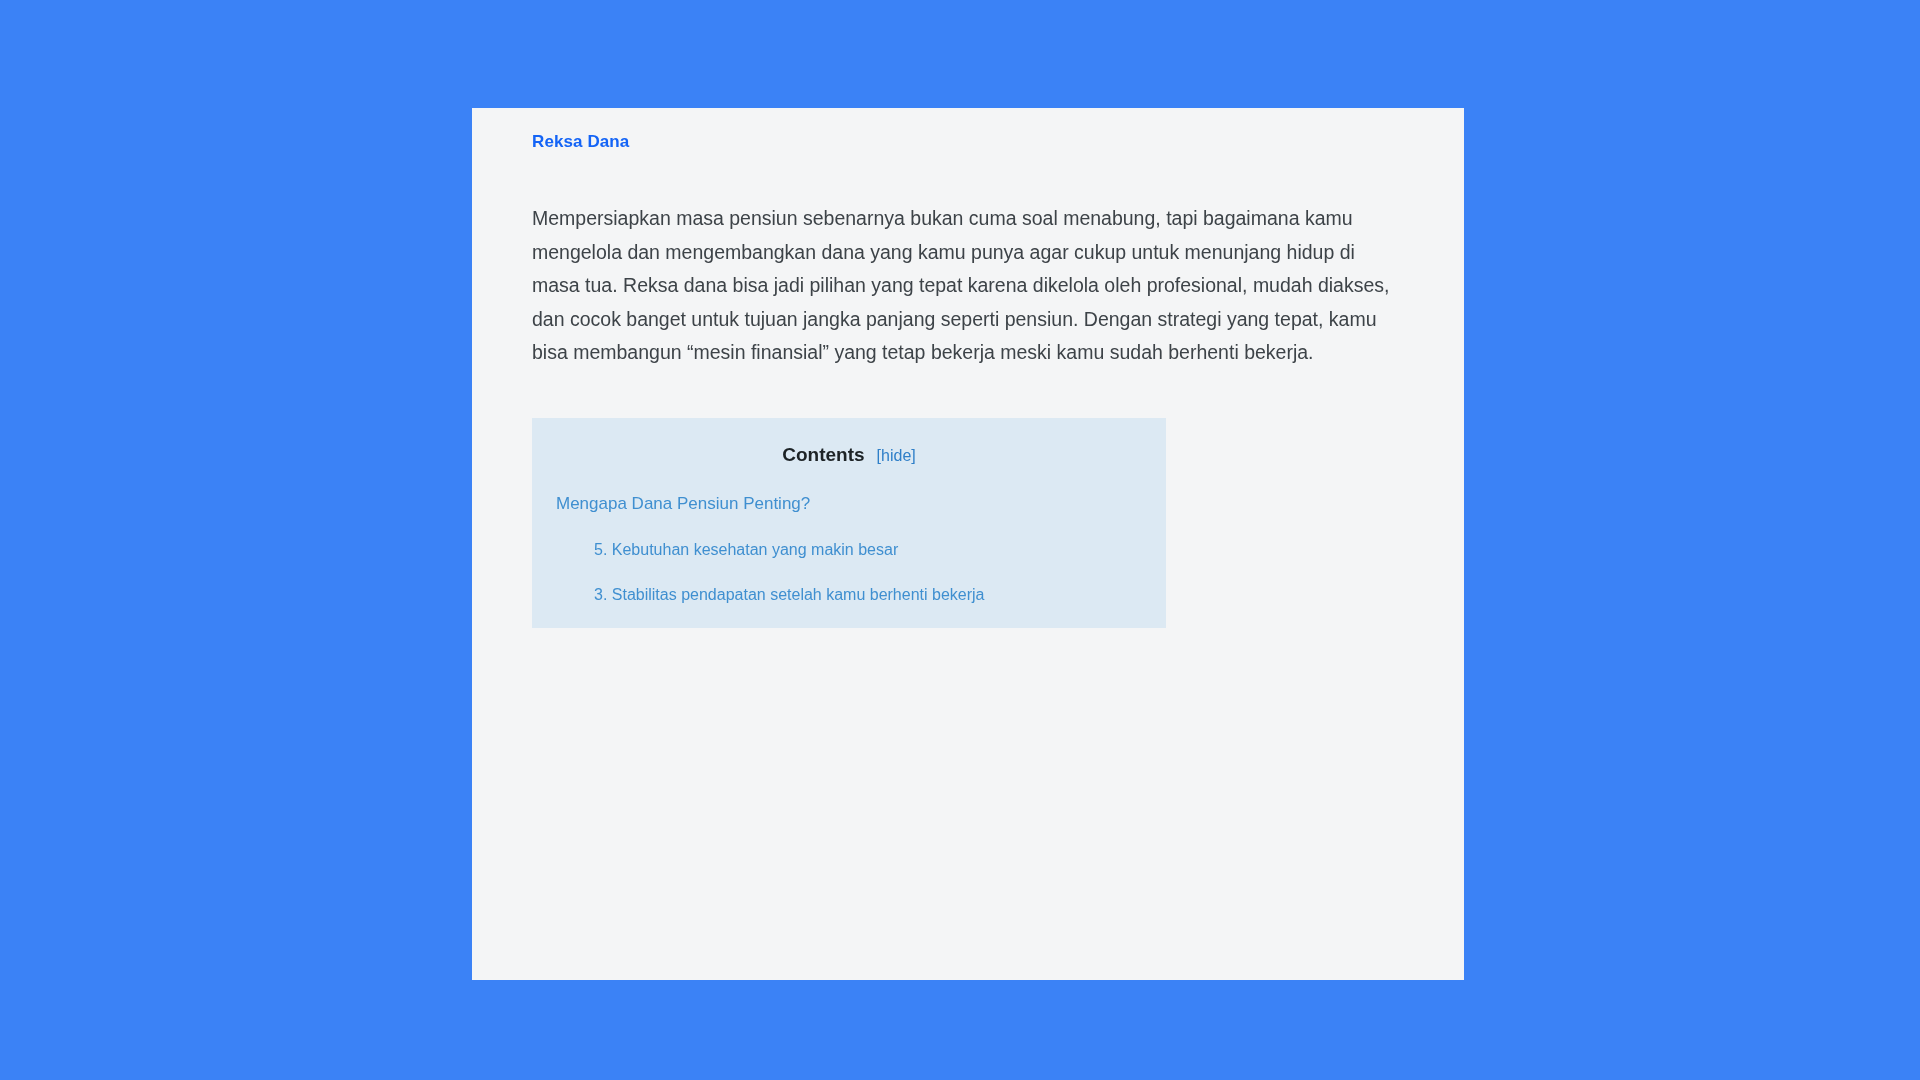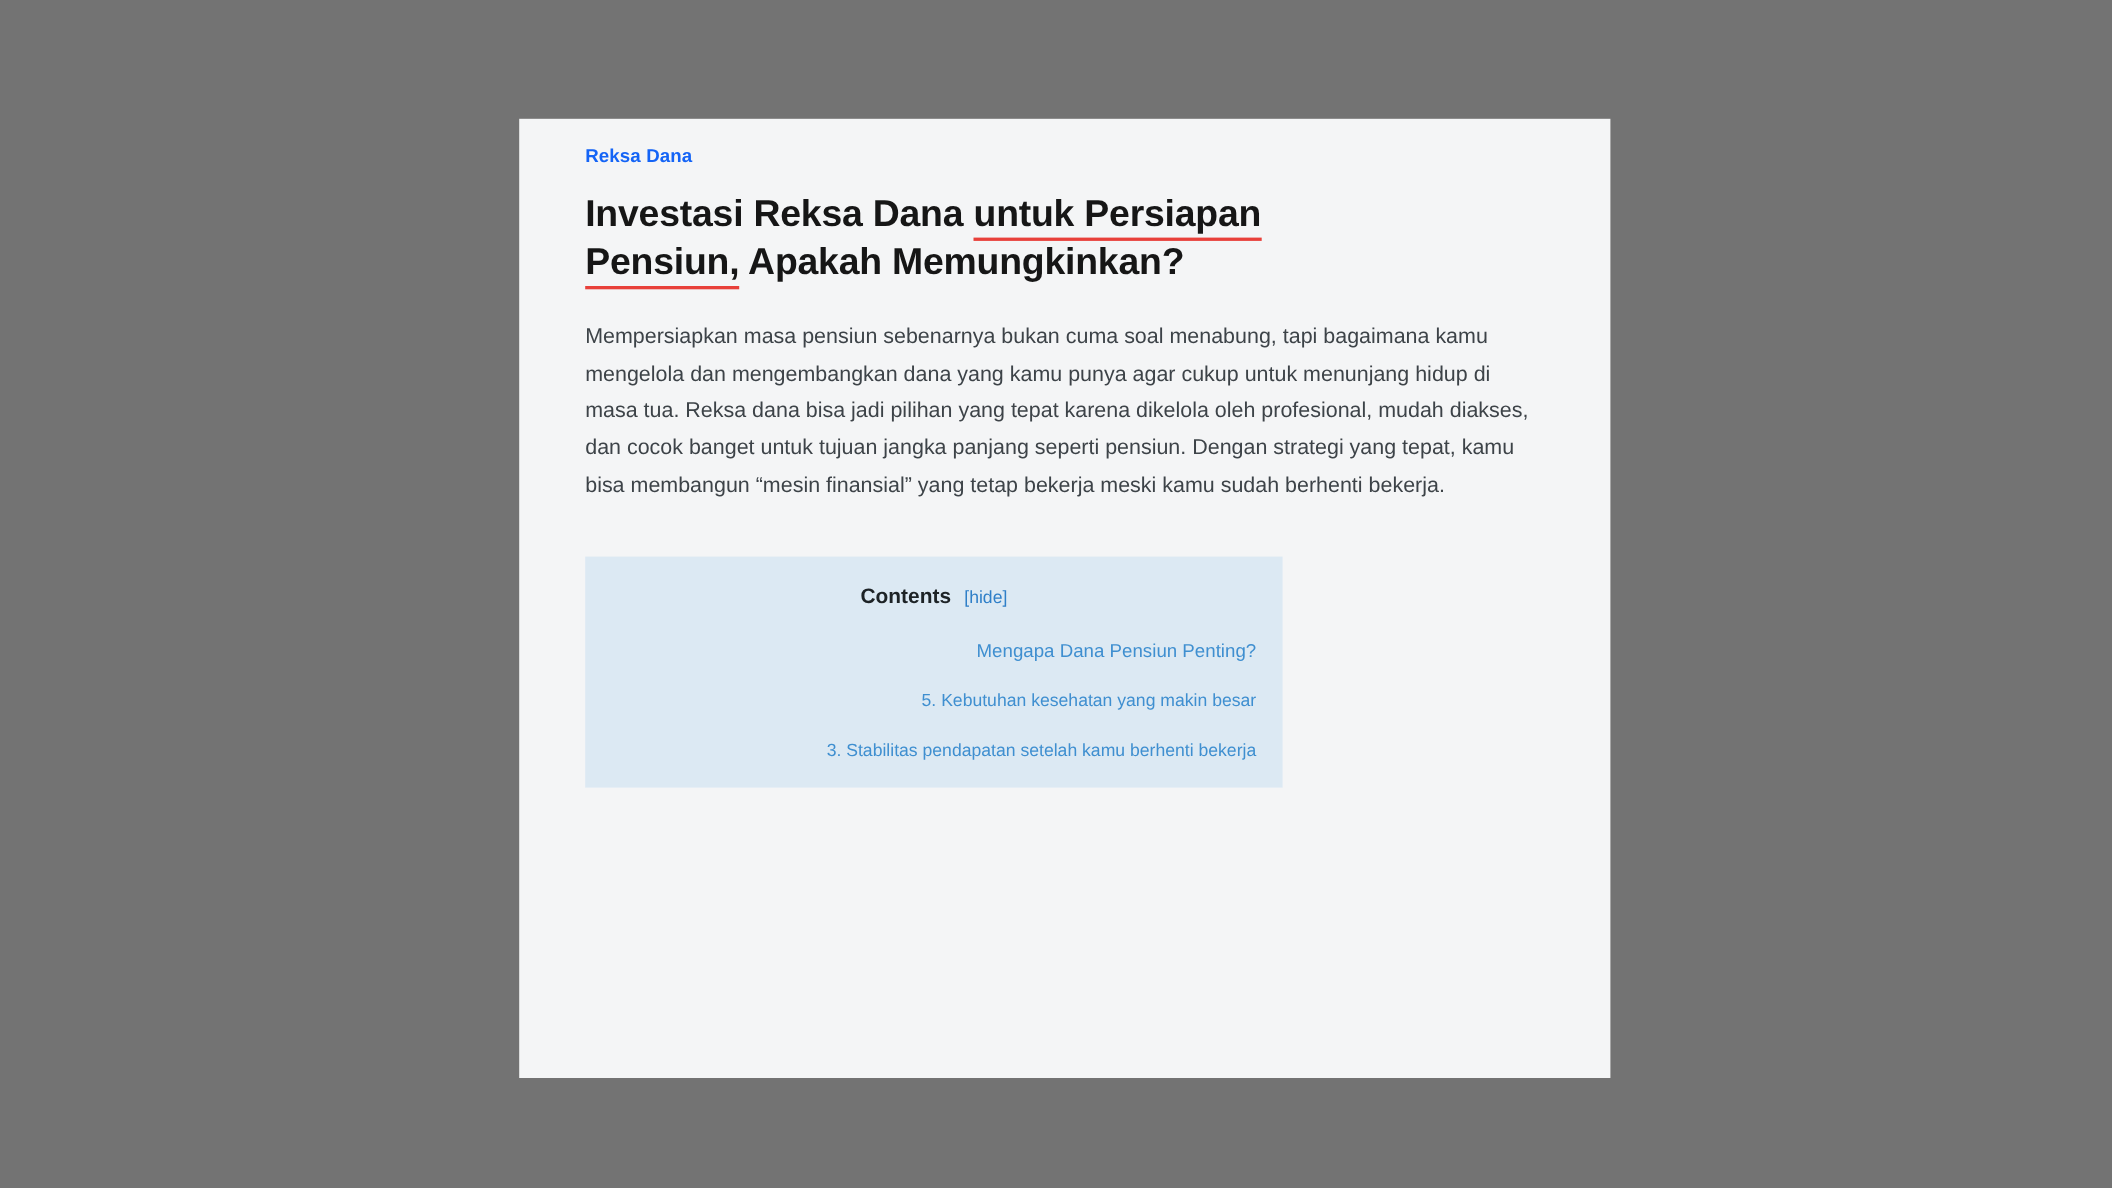--- a/index.html
+++ b/index.html
@@ -9,21 +9,21 @@
     height: 1080px;
     background: #ffffff;
     font-family: "Liberation Sans", sans-serif;
     overflow: hidden;
   }
 
   #page {
     position: relative;
     width: 1920px;
     height: 1080px;
-    background: #737373;
+    background: #3b82f6;
   }
 
   
   .article-canvas {
     position: absolute;
     left: 472px;
     top: 108px;
     width: 992px;
     height: 872px;
     background: #f4f5f6;
@@ -113,21 +113,20 @@
     font-size: 16px;
     color: #2f7fc8;
     text-decoration: none;
     cursor: pointer;
   }
 
   .toc-list {
     margin: 0;
     padding: 0;
     list-style: none;
-    text-align: right;
   }
 
   .toc-l1 {
     margin-top: 28px;
     font-size: 17px;
     color: #3f8fd0;
     cursor: pointer;
   }
 
   .toc-l2 {
@@ -150,24 +149,20 @@
 </head>
 <body>
 
 <div id="page">
 
   <div class="article-canvas">
     <div class="article-inner">
 
       <a class="category-link" href="#">Reksa Dana</a>
 
-      <h1 class="article-title">
-        <span class="title-line1"><span class="plain">Investasi Reksa Dana </span><span class="title-underline">untuk Persiapan</span></span><br>
-        <span class="title-line2"><span class="title-underline">Pensiun,</span><span class="plain"> Apakah Memungkinkan?</span></span>
-      </h1>
 
 
       <p class="lede">Mempersiapkan masa pensiun sebenarnya bukan cuma soal menabung, tapi bagaimana kamu mengelola dan mengembangkan dana yang kamu punya agar cukup untuk menunjang hidup di masa tua. Reksa dana bisa jadi pilihan yang tepat karena dikelola oleh profesional, mudah diakses, dan cocok banget untuk tujuan jangka panjang seperti pensiun. Dengan strategi yang tepat, kamu bisa membangun “mesin finansial” yang tetap bekerja meski kamu sudah berhenti bekerja.</p>
 
       <div class="toc-box">
         <div class="toc-head">
           <span class="toc-title">Contents</span>
           <a class="toc-toggle" href="#">[hide]</a>
         </div>
         <ul class="toc-list">

